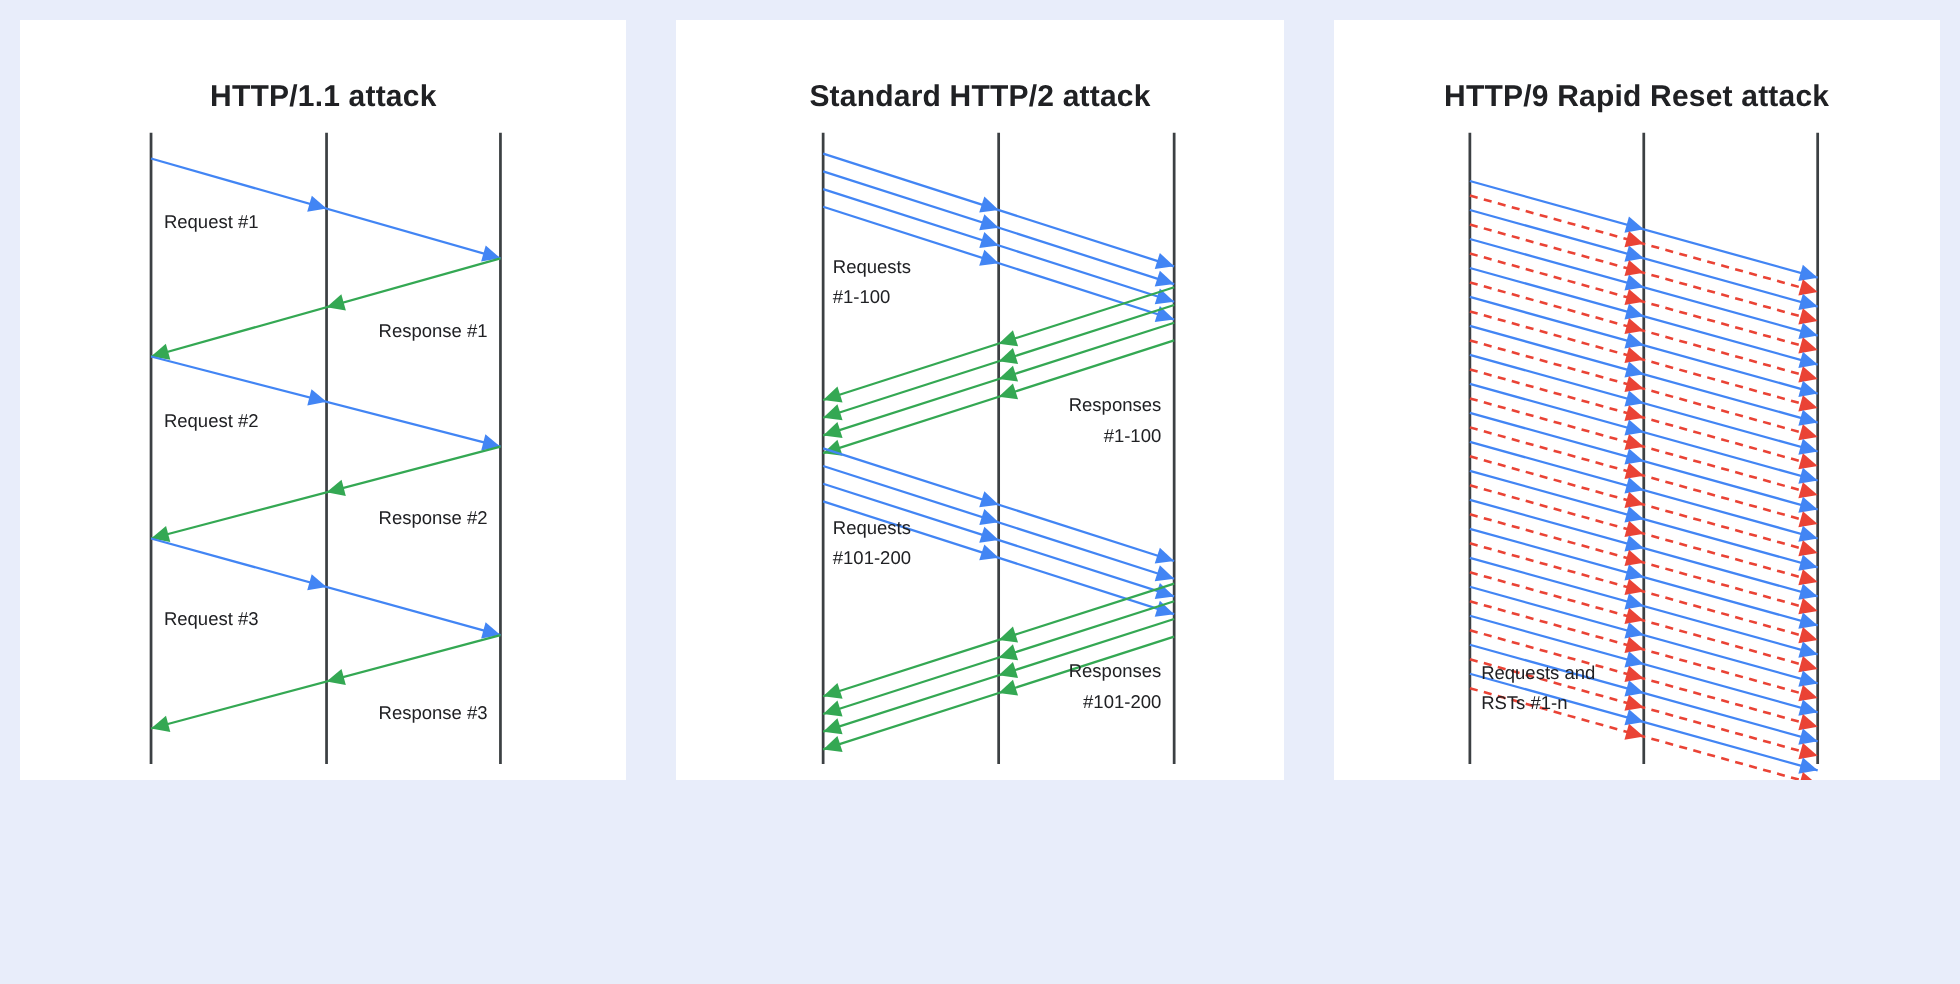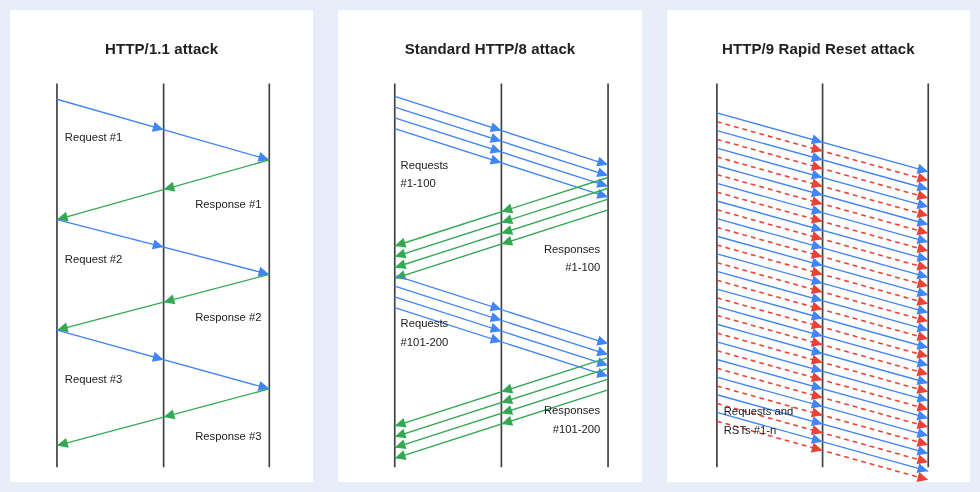--- a/index.html
+++ b/index.html
@@ -21,21 +21,21 @@
     align-items: stretch;
     justify-content: space-between;
     box-sizing: border-box;
     padding: 10px;
     gap: 25px;
   }
   .panel {
     position: relative;
     background: #ffffff;
     flex: 1 1 0;
-    height: 472px;
+    height: 380px;
     box-sizing: border-box;
     overflow: hidden;
   }
   .panel-title {
     position: absolute;
     top: 30px;
     left: 0;
     width: 100%;
     text-align: center;
     font-size: 15px;
@@ -98,21 +98,21 @@
         </g>
         <text x="56" y="129" text-anchor="start" class="lbl" fill="#202124">Request #1</text>
         <text x="257" y="197" text-anchor="end" class="lbl" fill="#202124">Response #1</text>
         <text x="56" y="253" text-anchor="start" class="lbl" fill="#202124">Request #2</text>
         <text x="257" y="313" text-anchor="end" class="lbl" fill="#202124">Response #2</text>
         <text x="56" y="376" text-anchor="start" class="lbl" fill="#202124">Request #3</text>
         <text x="257" y="434" text-anchor="end" class="lbl" fill="#202124">Response #3</text>
       </svg>
     </div>
     <div class="panel">
-      <div class="panel-title">Standard HTTP/8 attack</div>
+      <div class="panel-title">Standard HTTP/2 attack</div>
       <svg viewBox="0 0 310 472" preserveAspectRatio="xMidYMid meet" class="panel-svg">
         <line x1="58" y1="70" x2="58" y2="462" stroke="#3c4043" stroke-width="1.7"></line>
         <line x1="167" y1="70" x2="167" y2="462" stroke="#3c4043" stroke-width="1.7"></line>
         <line x1="276" y1="70" x2="276" y2="462" stroke="#3c4043" stroke-width="1.7"></line>
         <g>
           <line x1="58" y1="83" x2="276" y2="153" stroke="#4285f4" stroke-width="1.4" stroke-linecap="butt"></line>
           <polygon points="0,0 -11,-5.2 -11,5.2" fill="#4285f4" transform="translate(167,118) rotate(17.801872051490882)"></polygon>
           <polygon points="0,0 -11,-5.2 -11,5.2" fill="#4285f4" transform="translate(276,153) rotate(17.801872051490882)"></polygon>
         </g>
         <g>

